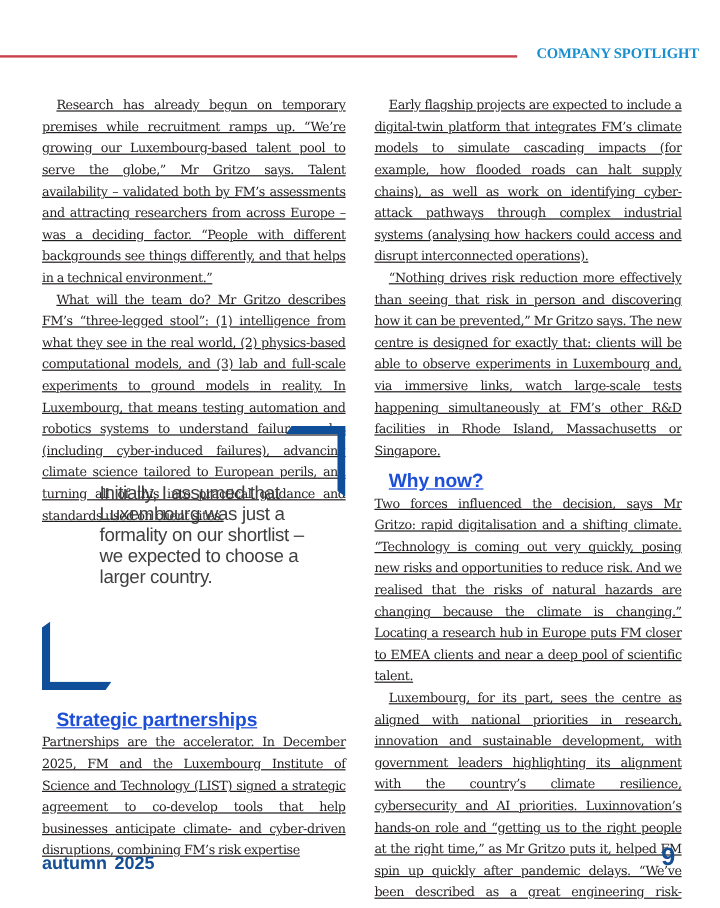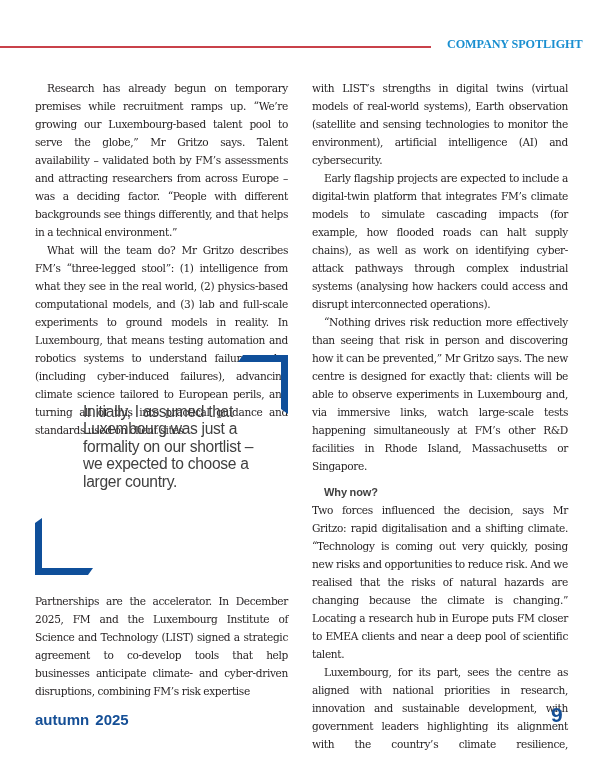--- a/index.html
+++ b/index.html
@@ -1,25 +1,25 @@
 <!DOCTYPE html>
 <html><head>
 <meta charset="utf-8">
 <style>
   html, body { margin:0; padding:0; background:#ffffff; }
   body { width:600px; height:757px; position:relative; overflow:hidden; }
   .rule { position:absolute; left:0; top:46px; width:431px; height:2px; background:#c9414a; }
   .section-label { position:absolute; left:447px; top:37px; font-family:Liberation Serif, serif; font-weight:700; font-size:12.2px; color:#1a8fd0; letter-spacing:-0.1px; white-space:nowrap; }
   .col { position:absolute; font-family:"DejaVu Serif", serif; font-size:10.6px; line-height:18px; color:#231f20; text-align:justify; letter-spacing:-0.35px; word-spacing:-0.3px; }
-  .col p { margin:0; text-indent:12px; hyphens:manual; }
+  .col p { margin:0; text-indent:12px; hyphens:manual;text-decoration:underline; }
   .col p.noindent { text-indent:0; }
   .col-left-a { left:35px; top:79px; width:253px; }
   .col-left-b { left:35px; top:609px; width:253px; }
   .col-right { left:312px; top:79px; width:256px; }
-  .subhead { font-family:"Liberation Sans", sans-serif; font-weight:700; font-size:11px; color:#404040; line-height:18px; text-indent:0; margin:0; letter-spacing:-0.1px; }
+  .subhead { font-family:"Liberation Sans", sans-serif; font-weight:700; font-size:16px; color:#1d4ed8; line-height:18px; text-indent:0; margin:0; letter-spacing:-0.1px; }
   .gap { height:8px; }
   .pullquote { position:absolute; left:83px; top:403px; width:180px; font-family:"Liberation Sans", sans-serif; font-size:15.6px; line-height:17.4px; color:#404040; letter-spacing:-0.3px; }
   .bracket { position:absolute; background:#0f4f9a; }
   .footer-issue { position:absolute; left:35px; top:711px; font-family:"Liberation Sans", sans-serif; font-weight:700; font-size:15px; color:#154f96; word-spacing:2px; }
   .footer-page { position:absolute; left:551px; top:703px; font-family:"Liberation Sans", sans-serif; font-weight:700; font-size:21px; color:#154f96; }
 </style>
 </head>
 <body>
 
 <div class="rule"></div>
@@ -32,25 +32,25 @@
 
 <div>
   <div class="bracket" style="left:238px; top:355px; width:50px; height:7px; clip-path:polygon(5px 0,100% 0,100% 100%,0 100%);"></div>
   <div class="bracket" style="left:281px; top:355px; width:7px; height:59px; clip-path:polygon(0 0,100% 0,100% 100%,0 calc(100% - 5px));"></div>
   <div class="pullquote">Initially, I assumed that Luxembourg was just a formality on our shortlist – we expected to choose a larger country.</div>
   <div class="bracket" style="left:35px; top:518px; width:7px; height:57px; clip-path:polygon(0 5px,100% 0,100% 100%,0 100%);"></div>
   <div class="bracket" style="left:35px; top:568px; width:58px; height:7px; clip-path:polygon(0 0,100% 0,calc(100% - 5px) 100%,0 100%);"></div>
 </div>
 
 <div class="col col-left-b" style="top:592px;">
+  <p class="subhead">Strategic partnerships</p>
   <p class="noindent">Partnerships are the accelerator. In December 2025, FM and the Luxembourg Institute of Science and Technolo­gy (LIST) signed a strategic agreement to co-develop tools that help businesses anticipate climate- and cy­ber-driven disruptions, combining FM’s risk expertise</p>
 </div>
 
 <div class="col col-right">
-  <p class="noindent">with LIST’s strengths in digital twins (virtual models of real-world systems), Earth observation (satellite and sensing technologies to monitor the environment), ar­tificial intelligence (AI) and cybersecurity.</p>
   <p>Early flagship projects are expected to include a dig­ital-twin platform that integrates FM’s climate models to simulate cascading impacts (for example, how flooded roads can halt supply chains), as well as work on identifying cyber-attack pathways through com­plex industrial systems (analysing how hackers could access and disrupt interconnected operations).</p>
   <p>“Nothing drives risk reduction more effectively than seeing that risk in person and discovering how it can be prevented,” Mr Gritzo says. The new centre is de­signed for exactly that: clients will be able to observe experiments in Luxembourg and, via immersive links, watch large-scale tests happening simultaneously at FM’s other R&amp;D facilities in Rhode Island, Massachu­setts or Singapore.</p>
   <div class="gap"></div>
   <p class="subhead">Why now?</p>
   <p class="noindent">Two forces influenced the decision, says Mr Gritzo: rapid digitalisation and a shifting climate. “Technolo­gy is coming out very quickly, posing new risks and opportunities to reduce risk. And we realised that the risks of natural hazards are changing because the cli­mate is changing.” Locating a research hub in Europe puts FM closer to EMEA clients and near a deep pool of scientific talent.</p>
   <p>Luxembourg, for its part, sees the centre as aligned with national priorities in research, innovation and sustainable development, with government leaders highlighting its alignment with the country’s climate resilience, cybersecurity and AI priorities. Luxinnova­tion’s hands-on role and “getting us to the right people at the right time,” as Mr Gritzo puts it, helped FM spin up quickly after pandemic delays. “We’ve been de­scribed as a great engineering risk-reduction company that also happens to write insurance.”</p>
 
 </div>
 
 <div class="footer-issue">autumn 2025</div>

